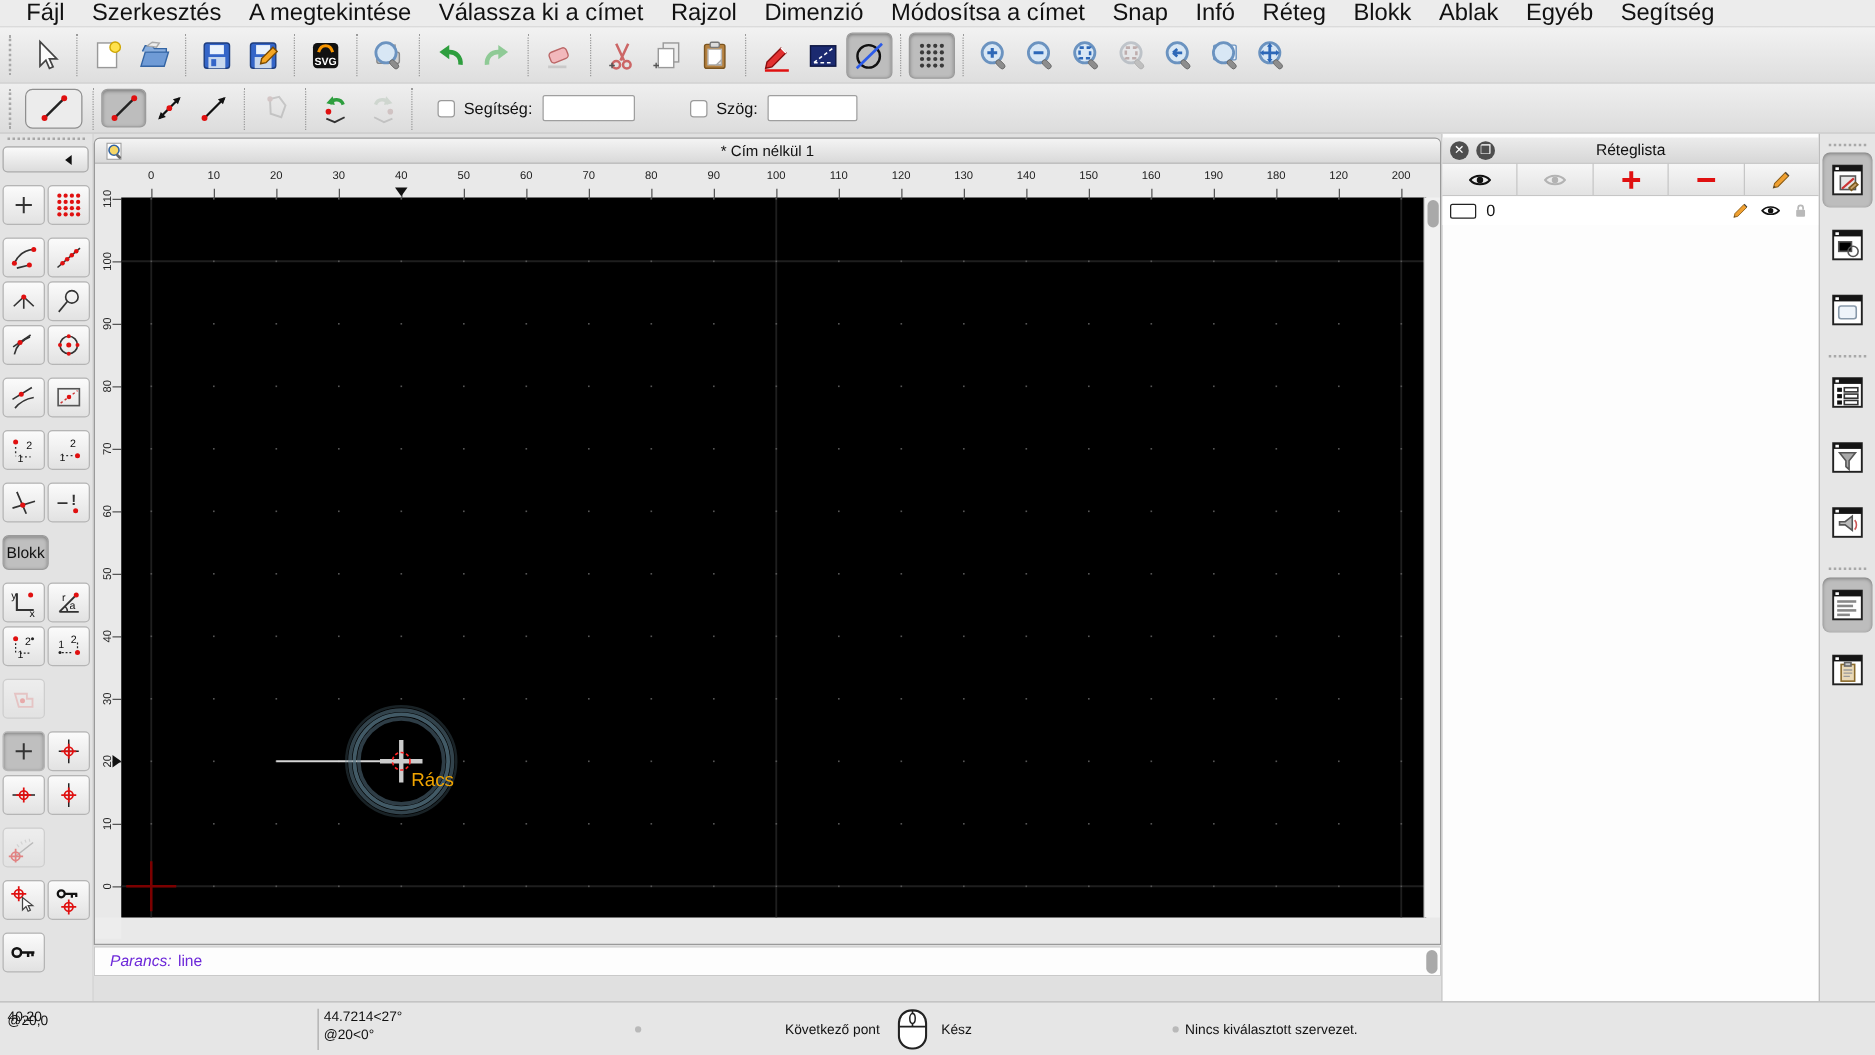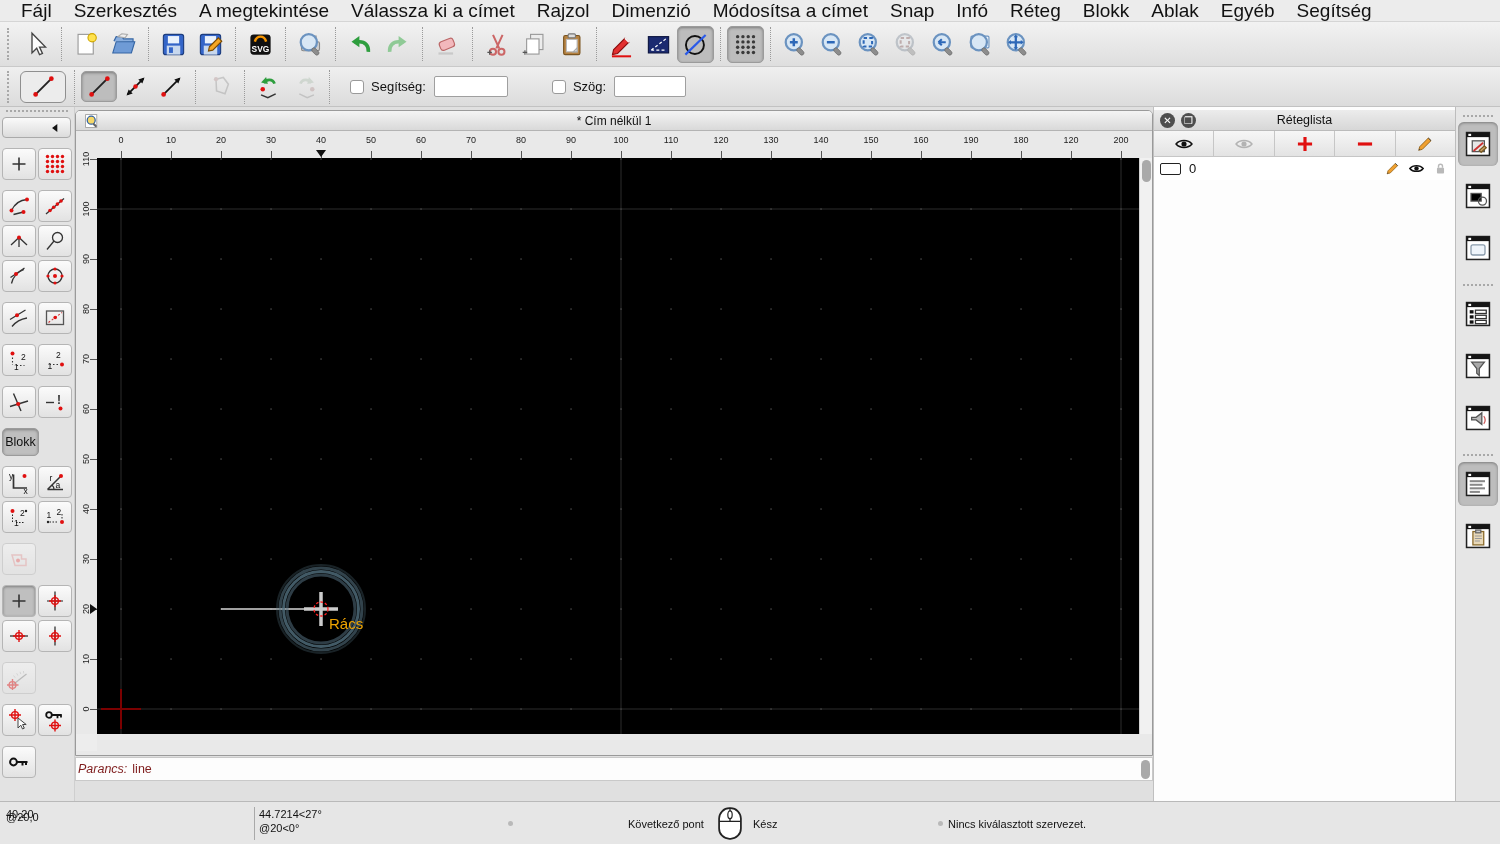--- a/index.html
+++ b/index.html
@@ -70,21 +70,21 @@
     border-top:5px solid transparent; border-bottom:5px solid transparent; border-left:7px solid #111; }
   .canvas { position:absolute; left:21px; top:47px; width:1044px; height:576px; background:#000; }
   .vscroll { position:absolute; right:0; top:47px; width:13px; height:576px; background:#f1f1f1; border-left:1px solid #d2d2d2; }
   .vthumb { position:absolute; left:2px; top:2px; width:9px; height:22px; background:#a9a9a9; border-radius:5px; }
   .bstrip { position:absolute; left:21px; top:623px; width:1057px; height:17px; background:#f3f3f3;
     border-top:1px solid #d8d8d8; font-size:12px; display:flex; align-items:center; justify-content:flex-end; padding-right:10px; }
   .corner { position:absolute; left:0; top:623px; width:21px; height:17px; background:#ededed; }
 
   
   .cmd-hist { position:absolute; left:0; top:650px; width:1078px; height:24px; background:#fdfdfd;
-    border:1px solid #c9c9c9; font-size:12.5px; display:flex; align-items:center; padding-left:2px; color:#7f1d1d; }
+    border:1px solid #c9c9c9; font-size:12.5px; display:flex; align-items:center; padding-left:12px; color:#6d28d9; }
   .cmd-hist .pl { font-style:italic; margin-right:5px; }
   .hscrollpill { position:absolute; right:2px; top:2px; width:9px; height:19px; background:#a9a9a9; border-radius:5px; }
   .cmd-row { position:absolute; left:0; top:676px; width:1078px; height:23px; background:#ececec;
     display:flex; align-items:center; font-size:12.5px; padding-left:4px; }
   .cmd-input { flex:1; height:19px; background:#fff; border:1px solid #a8a8a8; margin-left:5px; }
   .cmd-btn { width:22px; height:19px; margin:0 3px; background:linear-gradient(#fbfbfb,#e0e0e0);
     border:1px solid #9a9a9a; border-radius:3px; display:flex; align-items:center; justify-content:center; }
 
   
   .dock { position:absolute; left:1153px; top:107px; width:302px; height:694px; background:#fdfdfd; border-left:1px solid #c0c0c0; }

